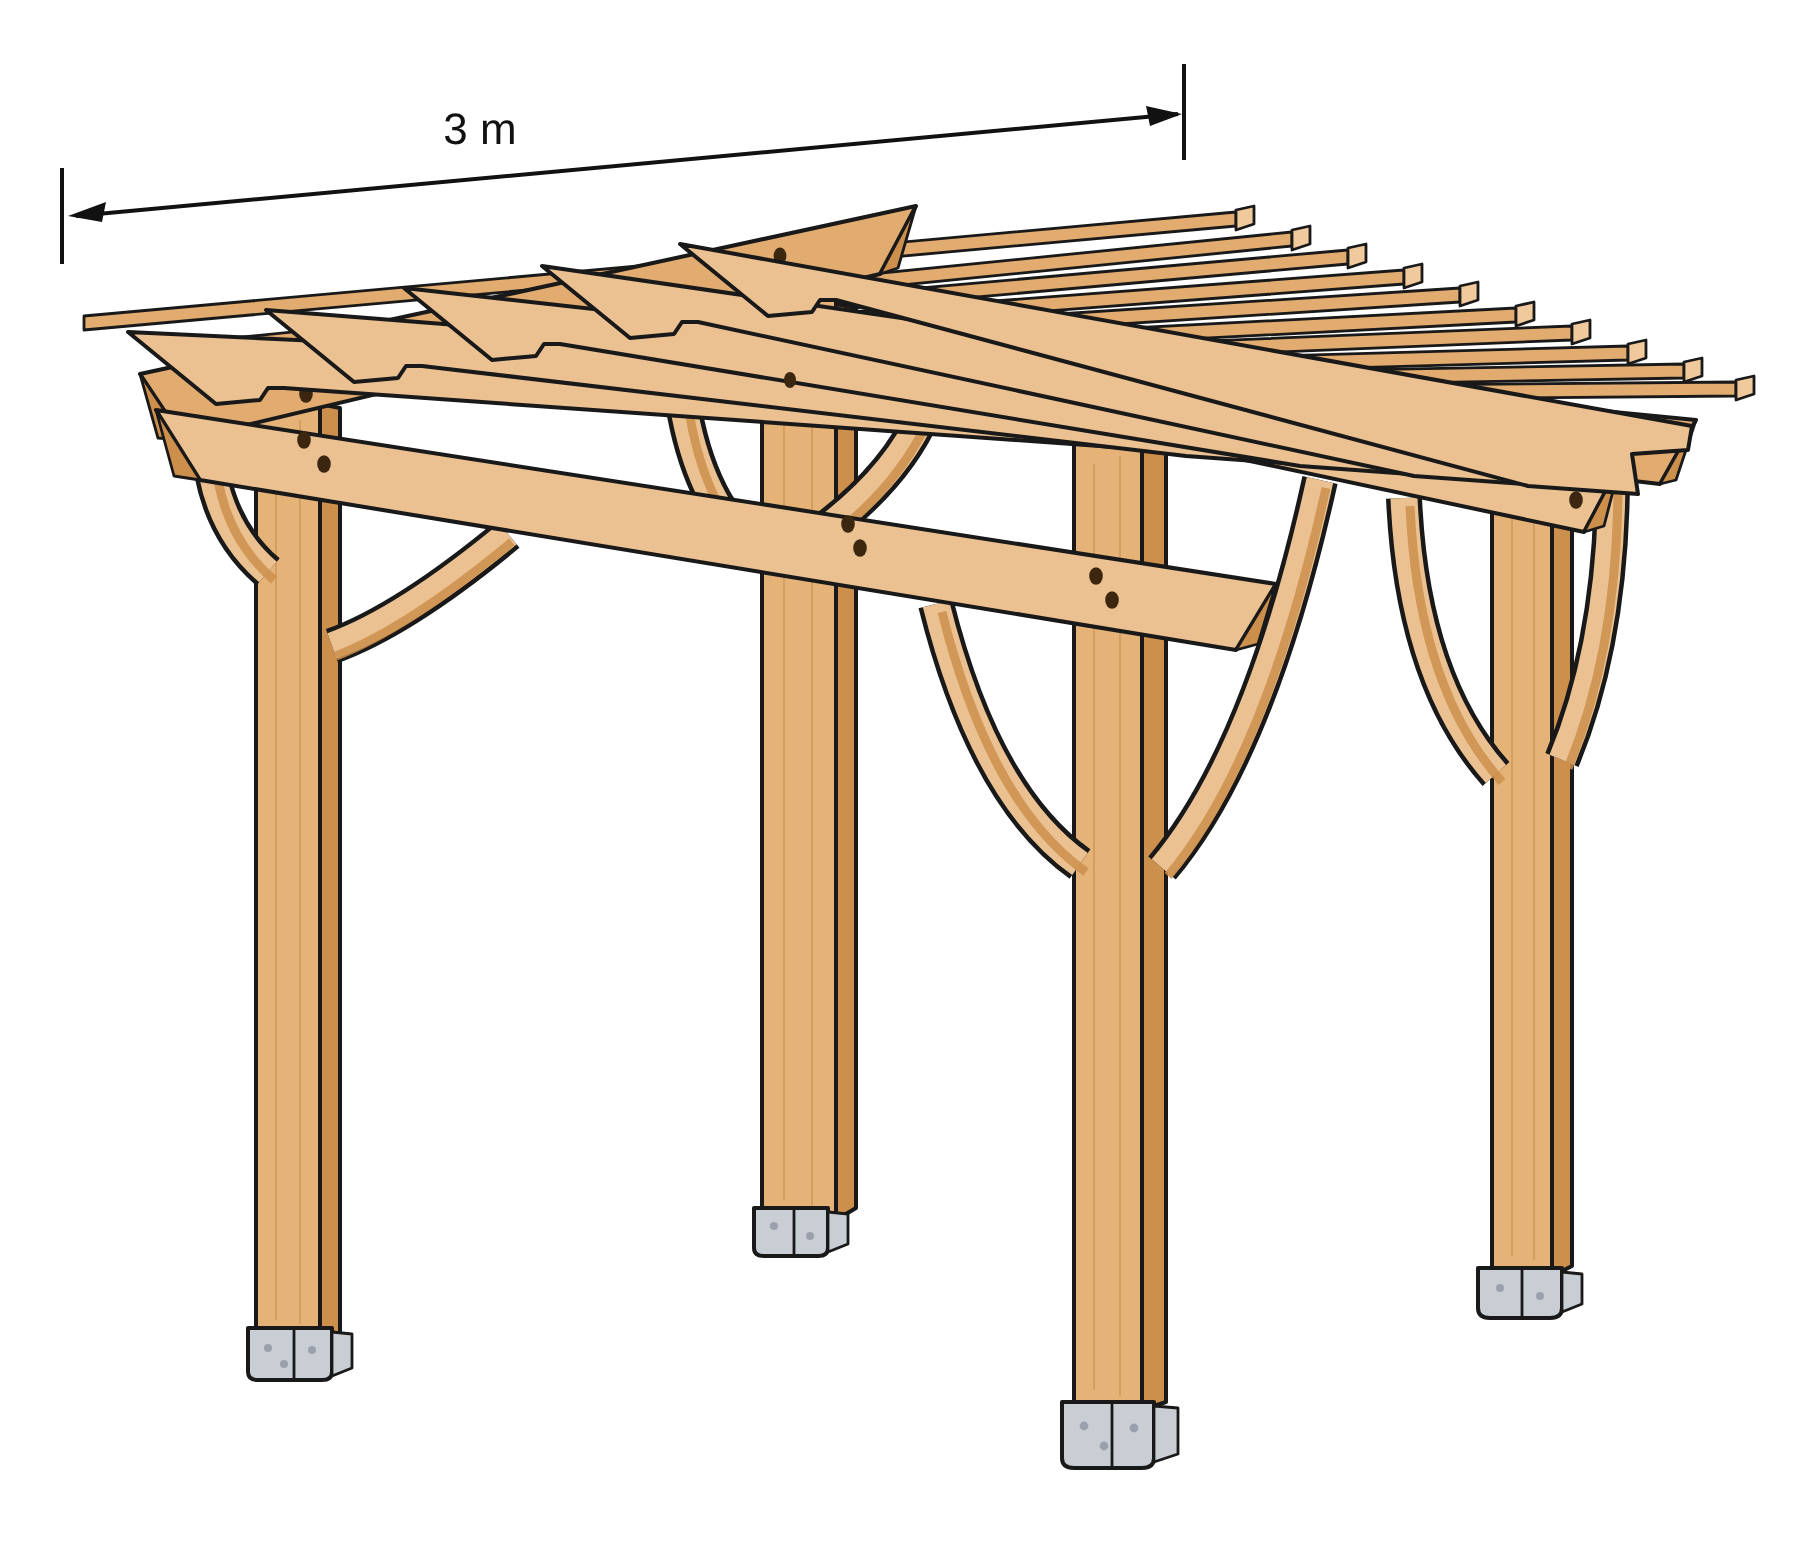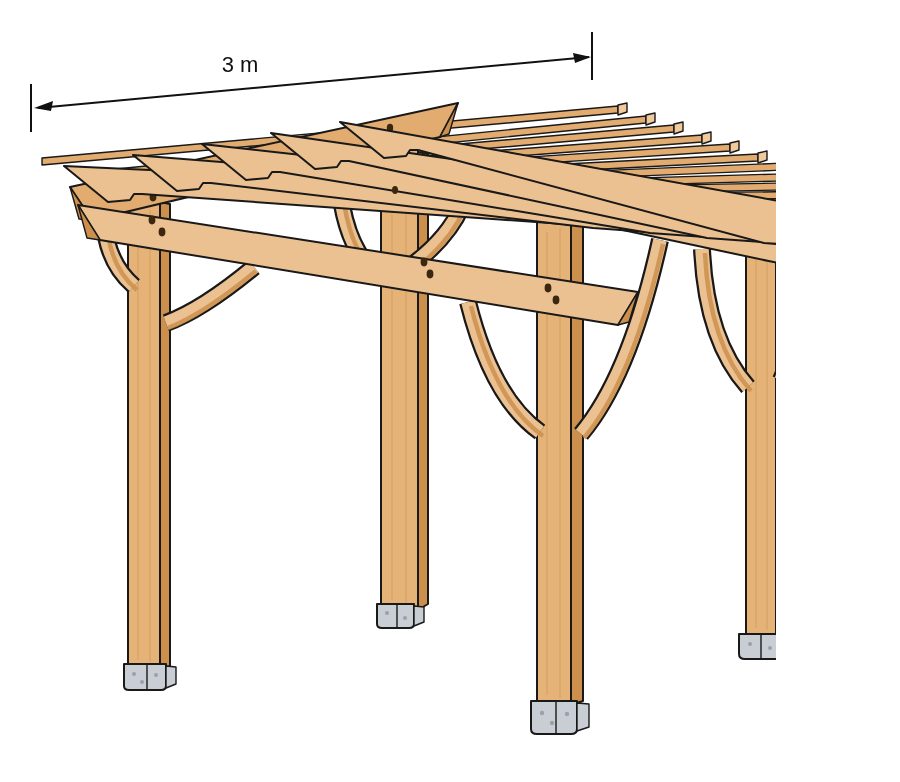--- a/index.html
+++ b/index.html
@@ -2,21 +2,21 @@
 <html style="--wood-light: #ECC191; --wood-mid: #E2AB6F; --wood-post: #E5B277; --wood-dark: #CD8F4C; --wood-cap: #F0CA9D; --outline: #191919; --peg-hole: #3B2710; --footing: #C9CDD4; --footing-shadow: #9BA1AC; --dimension: #111111; --background: #FFFFFF;"><head>
 <meta charset="utf-8">
 <title>Pergola diagram</title>
 <style>
   :root{
     --wood-light:#ECC191; --wood-mid:#E2AB6F; --wood-post:#E5B277; --wood-dark:#CD8F4C;
     --wood-cap:#F0CA9D; --outline:#191919; --peg-hole:#3B2710; --footing:#C9CDD4;
     --footing-shadow:#9BA1AC; --dimension:#111111; --background:#FFFFFF;
   }
   html,body{margin:0;padding:0;background:var(--background);}
-  .stage{width:776px;height:782px;position:relative;background:var(--background);overflow:hidden;
+  .stage{width:900px;height:782px;position:relative;background:var(--background);overflow:hidden;
          font-family:"Liberation Sans", sans-serif;}
   svg{display:block}
   .ln{stroke:var(--outline);stroke-width:2;stroke-linejoin:round;}
   .ln1{stroke:var(--outline);stroke-width:1.4;stroke-linejoin:round;}
   .wl{fill:var(--wood-light);}
   .wm{fill:var(--wood-mid);}
   .wp{fill:var(--wood-post);}
   .wd{fill:var(--wood-dark);}
   .wc{fill:var(--wood-cap);}
   .hole{fill:var(--peg-hole);stroke:none;}

